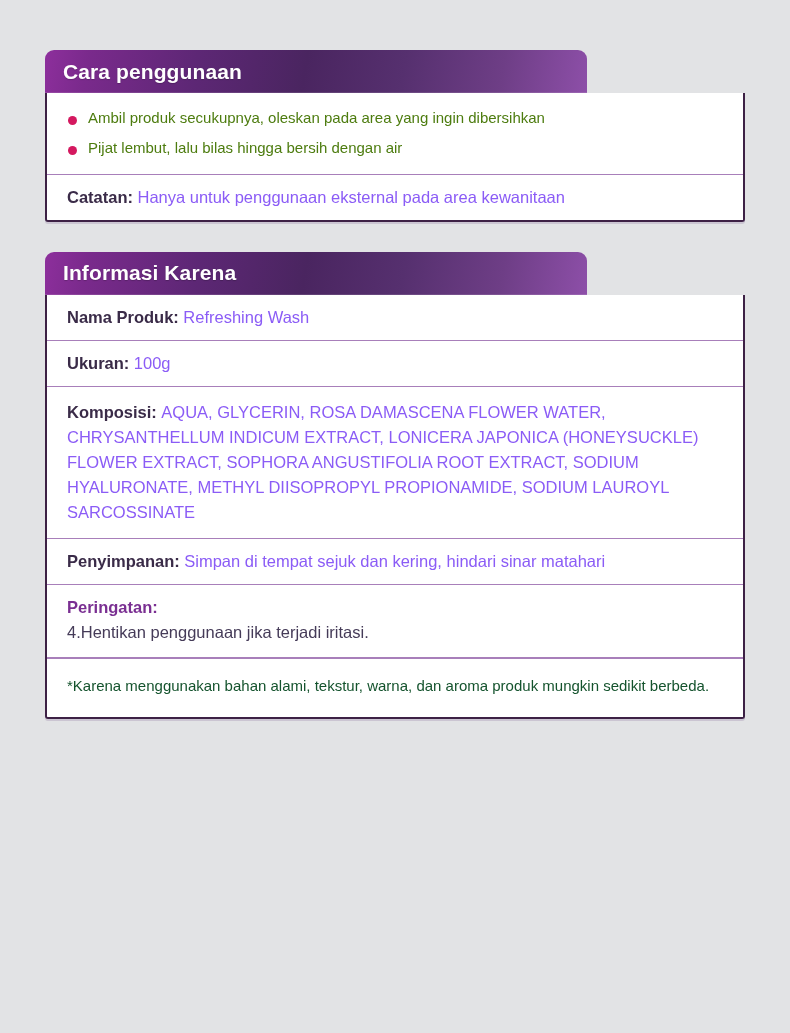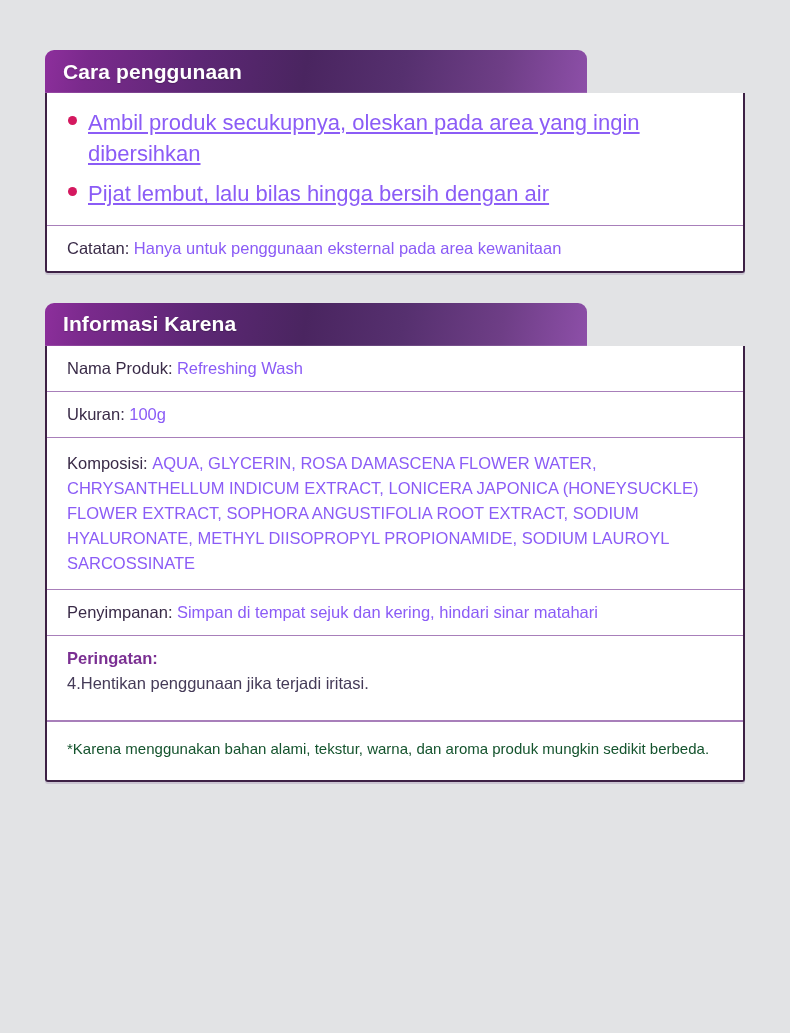--- a/index.html
+++ b/index.html
@@ -84,28 +84,27 @@
   .dot {
     flex: none;
     width: 9px;
     height: 9px;
     border-radius: 50%;
     background: #d4185f;
     margin: 9px 11px 0 1px;
   }
 
   .body-text {
-    font-size: 22px;
-    color: #8b5cf6;
+    font-size: 15px;
+    color: #4d7c0f;
     line-height: 1.42;
-    text-decoration: underline;
   }
 
   .label {
-    font-weight: normal;
+    font-weight: bold;
     color: #3a2b48;
     font-size: 16.5px;
   }
 
   .value {
     color: #8b5cf6;
     font-size: 16.5px;
   }
 
   .label-purple {
@@ -116,21 +115,21 @@
 
   .komposisi-row .value { line-height: 1.52; }
 
   .numbered {
     font-size: 16.5px;
     color: #453b58;
     line-height: 1.52;
     margin-top: 3px;
   }
 
-  .warn-row { padding-bottom: 24px; }
+  .warn-row { padding-bottom: 12px; }
 
   .footnote-row {
     padding: 16px 18px 20px 20px;
     border-top: 1.5px solid #a87fba;
   }
   .footnote-text {
     color: #14532d;
     font-size: 15px;
     line-height: 1.45;
     padding-left: 6px;

